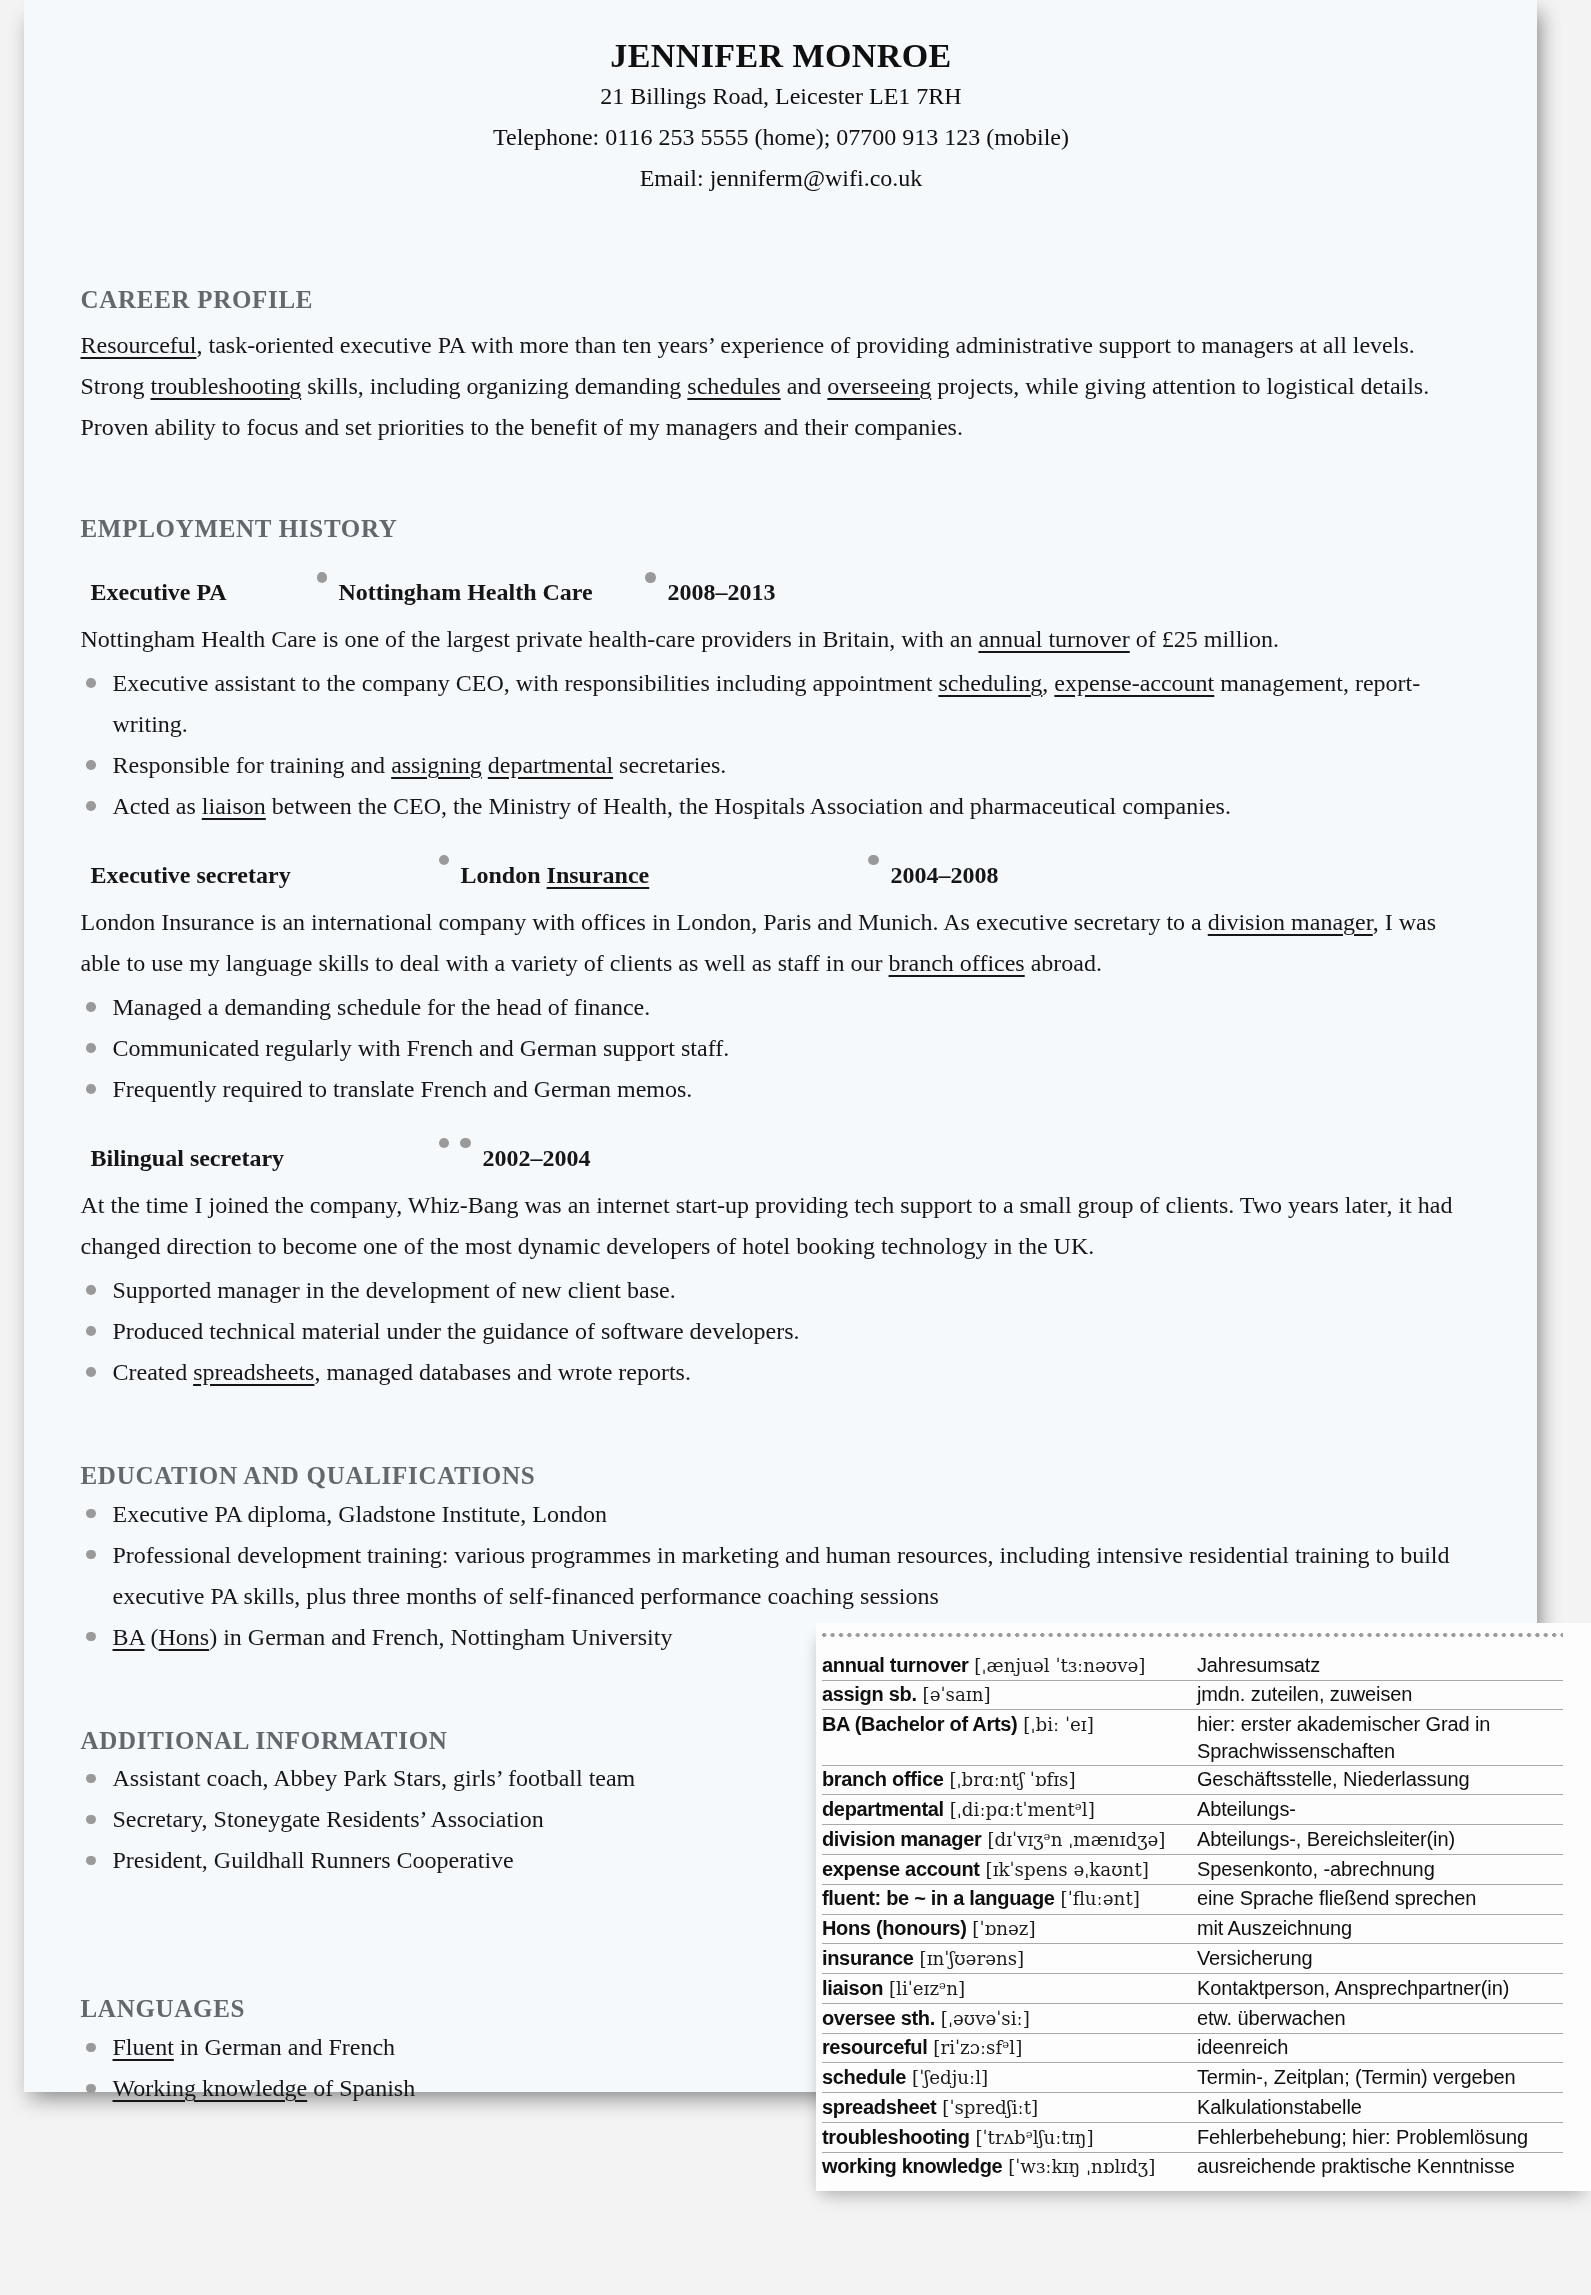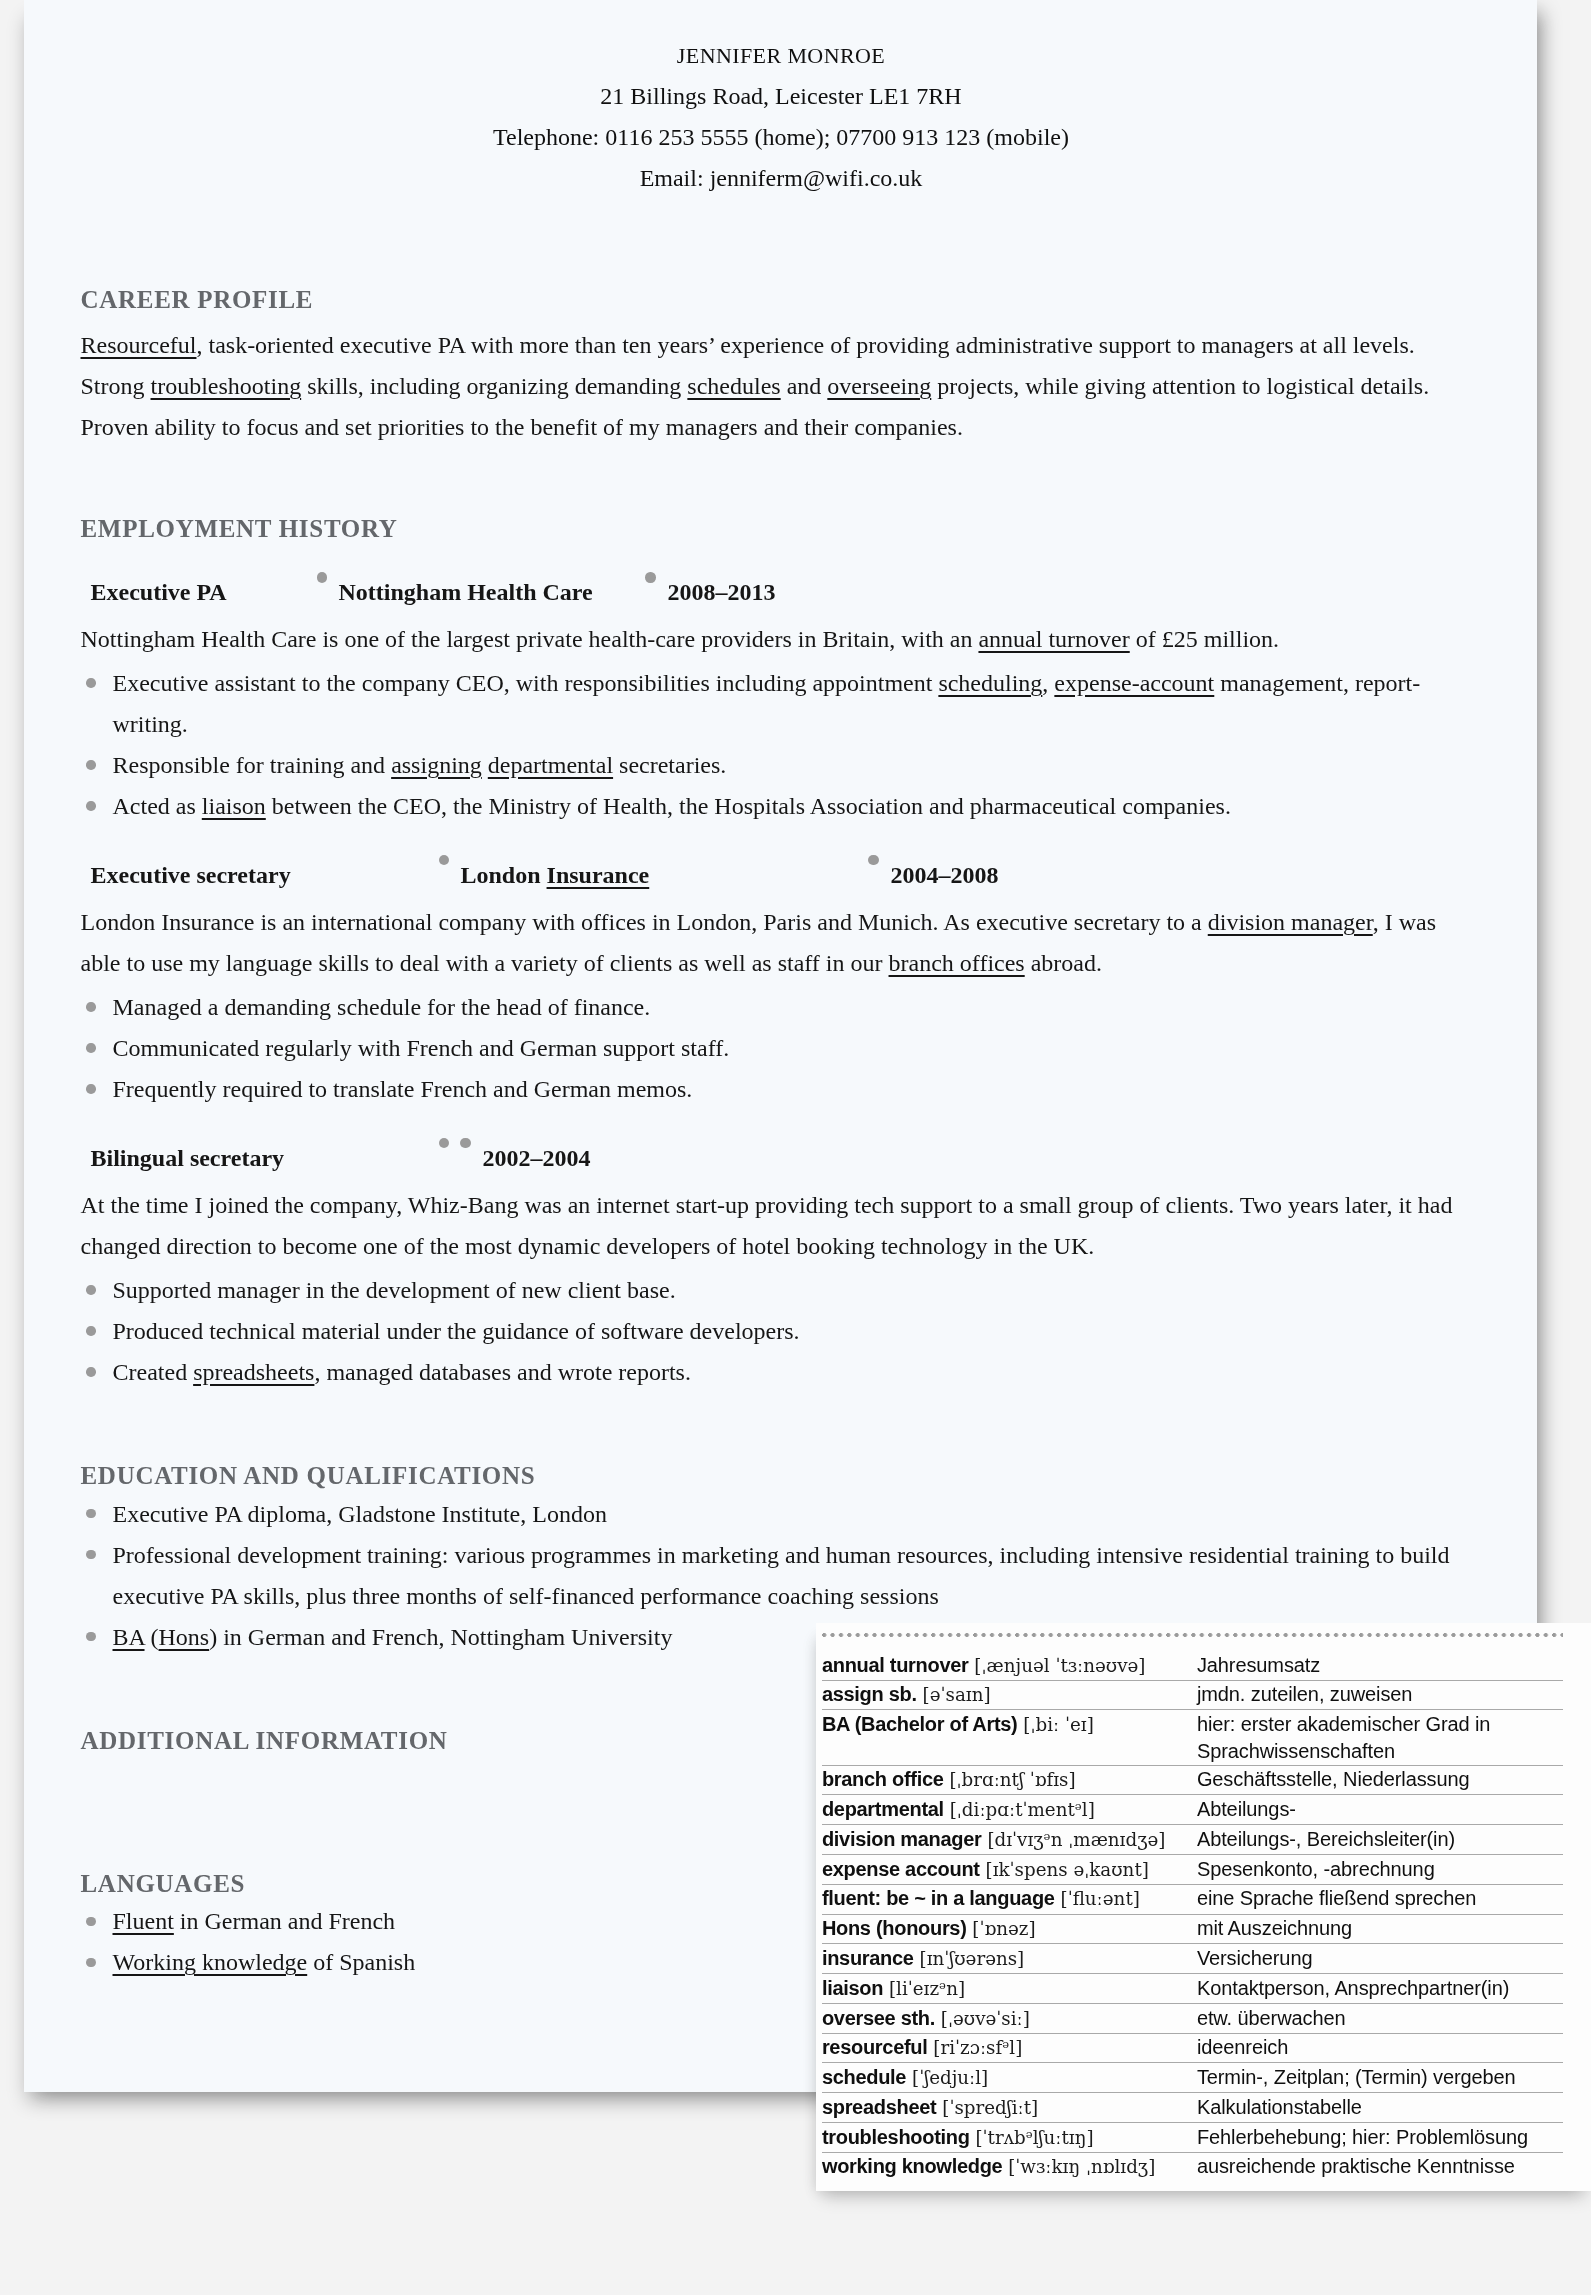--- a/index.html
+++ b/index.html
@@ -9,21 +9,21 @@
     font-family:"Liberation Serif", serif;
     color:#161616;
   }
   .sheet{
     position:absolute;left:23.5px;top:0;width:1513px;height:2092px;
     background:#f6f9fc;box-sizing:border-box;
     padding:35px 55px 0 57px;
     box-shadow:11.7px 4.4px 19px -5.9px rgba(0,0,0,.28), 0 13.2px 19px -4.4px rgba(0,0,0,.30);
   }
   .cv-header{text-align:center;font-size:24px;line-height:41px;color:#101010;}
-  .cv-name{font-weight:normal;font-size:22px;letter-spacing:0.4px;}
+  .cv-name{font-weight:bold;font-size:34px;letter-spacing:0.4px;}
   .section{margin:0;}
   .section-heading{
     font-size:25px;font-weight:bold;color:#64676b;
     letter-spacing:0.7px;margin:0;line-height:31px;
   }
   .para{font-size:24px;line-height:41px;margin:10.3px 0 0;}
   .u{text-decoration:underline;text-decoration-thickness:1.8px;text-underline-offset:4.4px;}
 
   .sec-career{margin-top:85px;}
   .sec-employment{margin-top:65px;}
@@ -139,20 +139,25 @@
     <h2 class="section-heading">EDUCATION AND QUALIFICATIONS</h2>
     <ul class="bullets">
         <li><span>Executive PA diploma, Gladstone Institute, London</span></li>
         <li><span>Professional development training: various programmes in marketing and human resources, including intensive residential training to build executive PA skills, plus three months of self-financed performance coaching sessions</span></li>
         <li><span class="u">BA</span><span> (</span><span class="u">Hons</span><span>) in German and French, Nottingham University</span></li>
       </ul>
   </section>
 
   <section class="section sec-additional">
     <h2 class="section-heading">ADDITIONAL INFORMATION</h2>
+    <ul class="bullets">
+        <li><span>Assistant coach, Abbey Park Stars, girls’ football team</span></li>
+        <li><span>Secretary, Stoneygate Residents’ Association</span></li>
+        <li><span>President, Guildhall Runners Cooperative</span></li>
+      </ul>
   </section>
 
   <section class="section sec-languages">
     <h2 class="section-heading">LANGUAGES</h2>
     <ul class="bullets">
         <li><span class="u">Fluent</span><span> in German and French</span></li>
         <li><span class="u">Working knowledge</span><span> of Spanish</span></li>
       </ul>
   </section>
 

